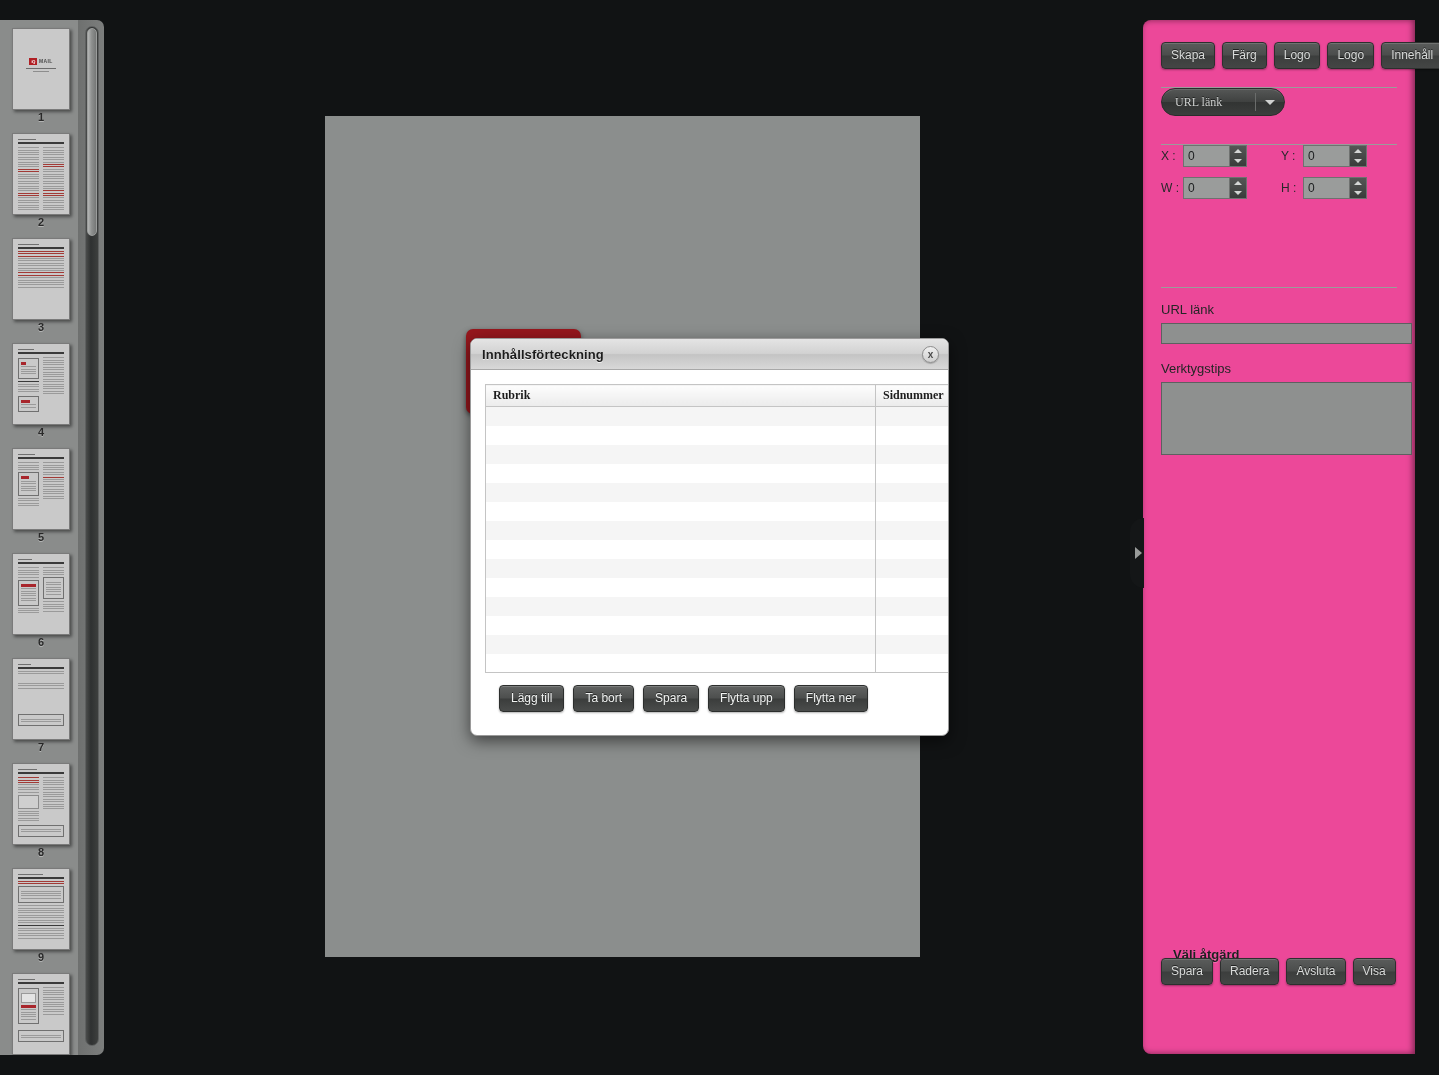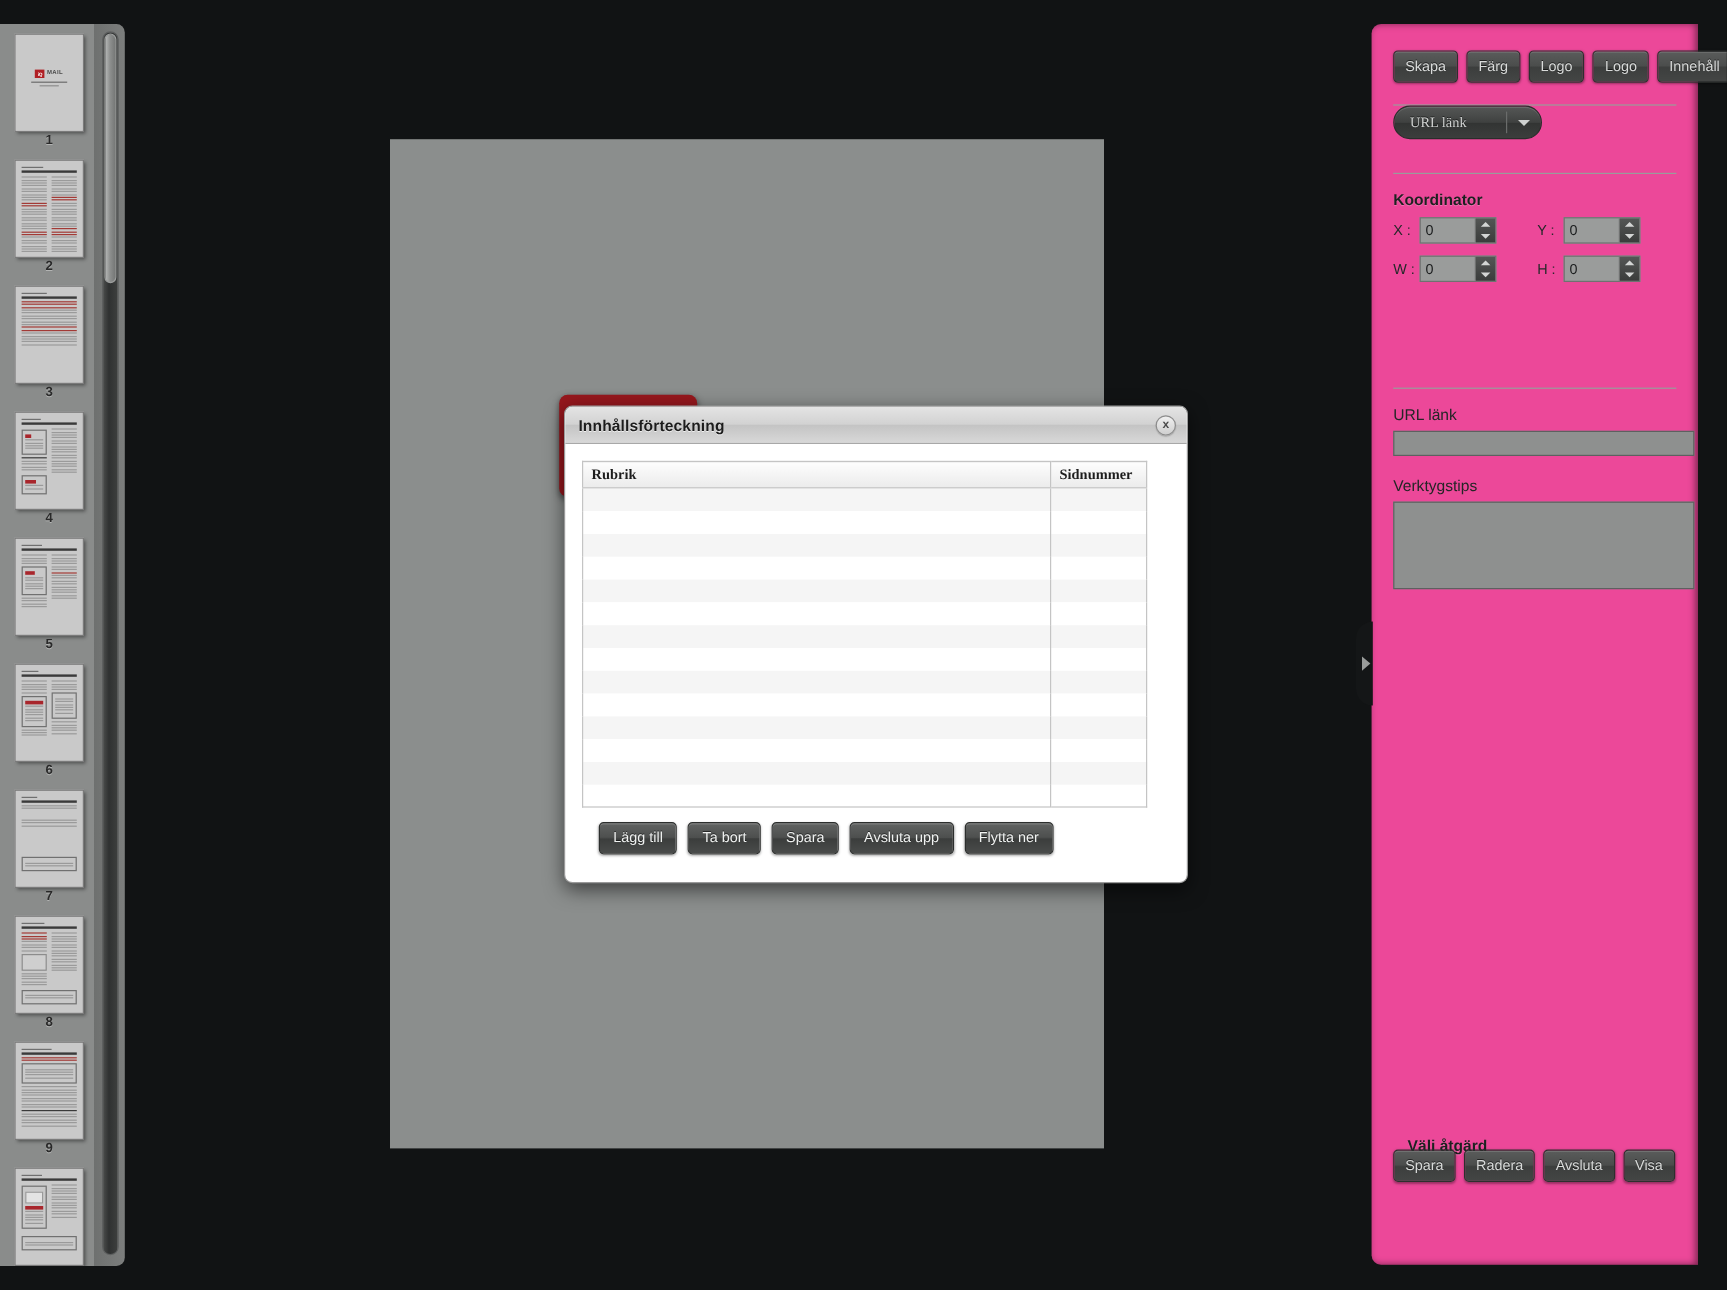--- a/index.html
+++ b/index.html
@@ -200,21 +200,21 @@
   #action-row { display: flex; gap: 7px; padding-left: 18px; }
 
   
   #modal-reddtab {
     position: absolute; left: 466px; top: 329px; width: 115px; height: 85px;
     background: #96171d;
     border-radius: 7px;
     box-shadow: 0 2px 5px rgba(0,0,0,.5);
   }
   #modal {
-    position: absolute; left: 470px; top: 338px; width: 520px; height: 398px;
+    position: absolute; left: 470px; top: 338px; width: 479px; height: 398px;
     background: #ffffff;
     border-radius: 7px;
     box-shadow: 0 5px 16px rgba(0,0,0,.55);
     overflow: hidden;
     border: 1px solid #9a9a9a;
   }
   #modal-titlebar {
     position: relative; height: 31px;
     background: linear-gradient(to bottom,#e4e4e4 0%,#d2d2d2 48%,#c4c4c4 52%,#d8d8d8 100%);
     border-bottom: 1px solid #a8a8a8;
@@ -766,21 +766,21 @@
               <td class="col-title"></td>
               <td class="col-page"></td>
             </tr>
           </tbody>
       </table>
 
       <div id="modal-buttons">
           <div class="modalbtn">Lägg till</div>
           <div class="modalbtn">Ta bort</div>
           <div class="modalbtn">Spara</div>
-          <div class="modalbtn">Avsluta upp</div>
+          <div class="modalbtn">Flytta upp</div>
           <div class="modalbtn">Flytta ner</div>
         </div>
     </div>
   </div>
 
   <div id="right-panel">
 
     <div id="panel-toggle">
       <div class="tri"></div>
     </div>
@@ -799,21 +799,20 @@
     <div id="overlay-select">
       <div class="val">URL länk</div>
       <div class="sepline"></div>
       <div class="arrowbox">
           <div class="tri"></div>
         </div>
     </div>
 
     <div class="panel-sep" style="margin-top:28px;"></div>
 
-    <div class="section-title">Koordinator</div>
 
     <div id="coord-grid">
       <div class="coord-row">
         <div class="coord-cell">
           <span class="lbl">X :</span>
           <span class="spin">
             <input type="text" value="0" style="">
             <span class="arrows">
               <div>
                   <i class="up"></i>

